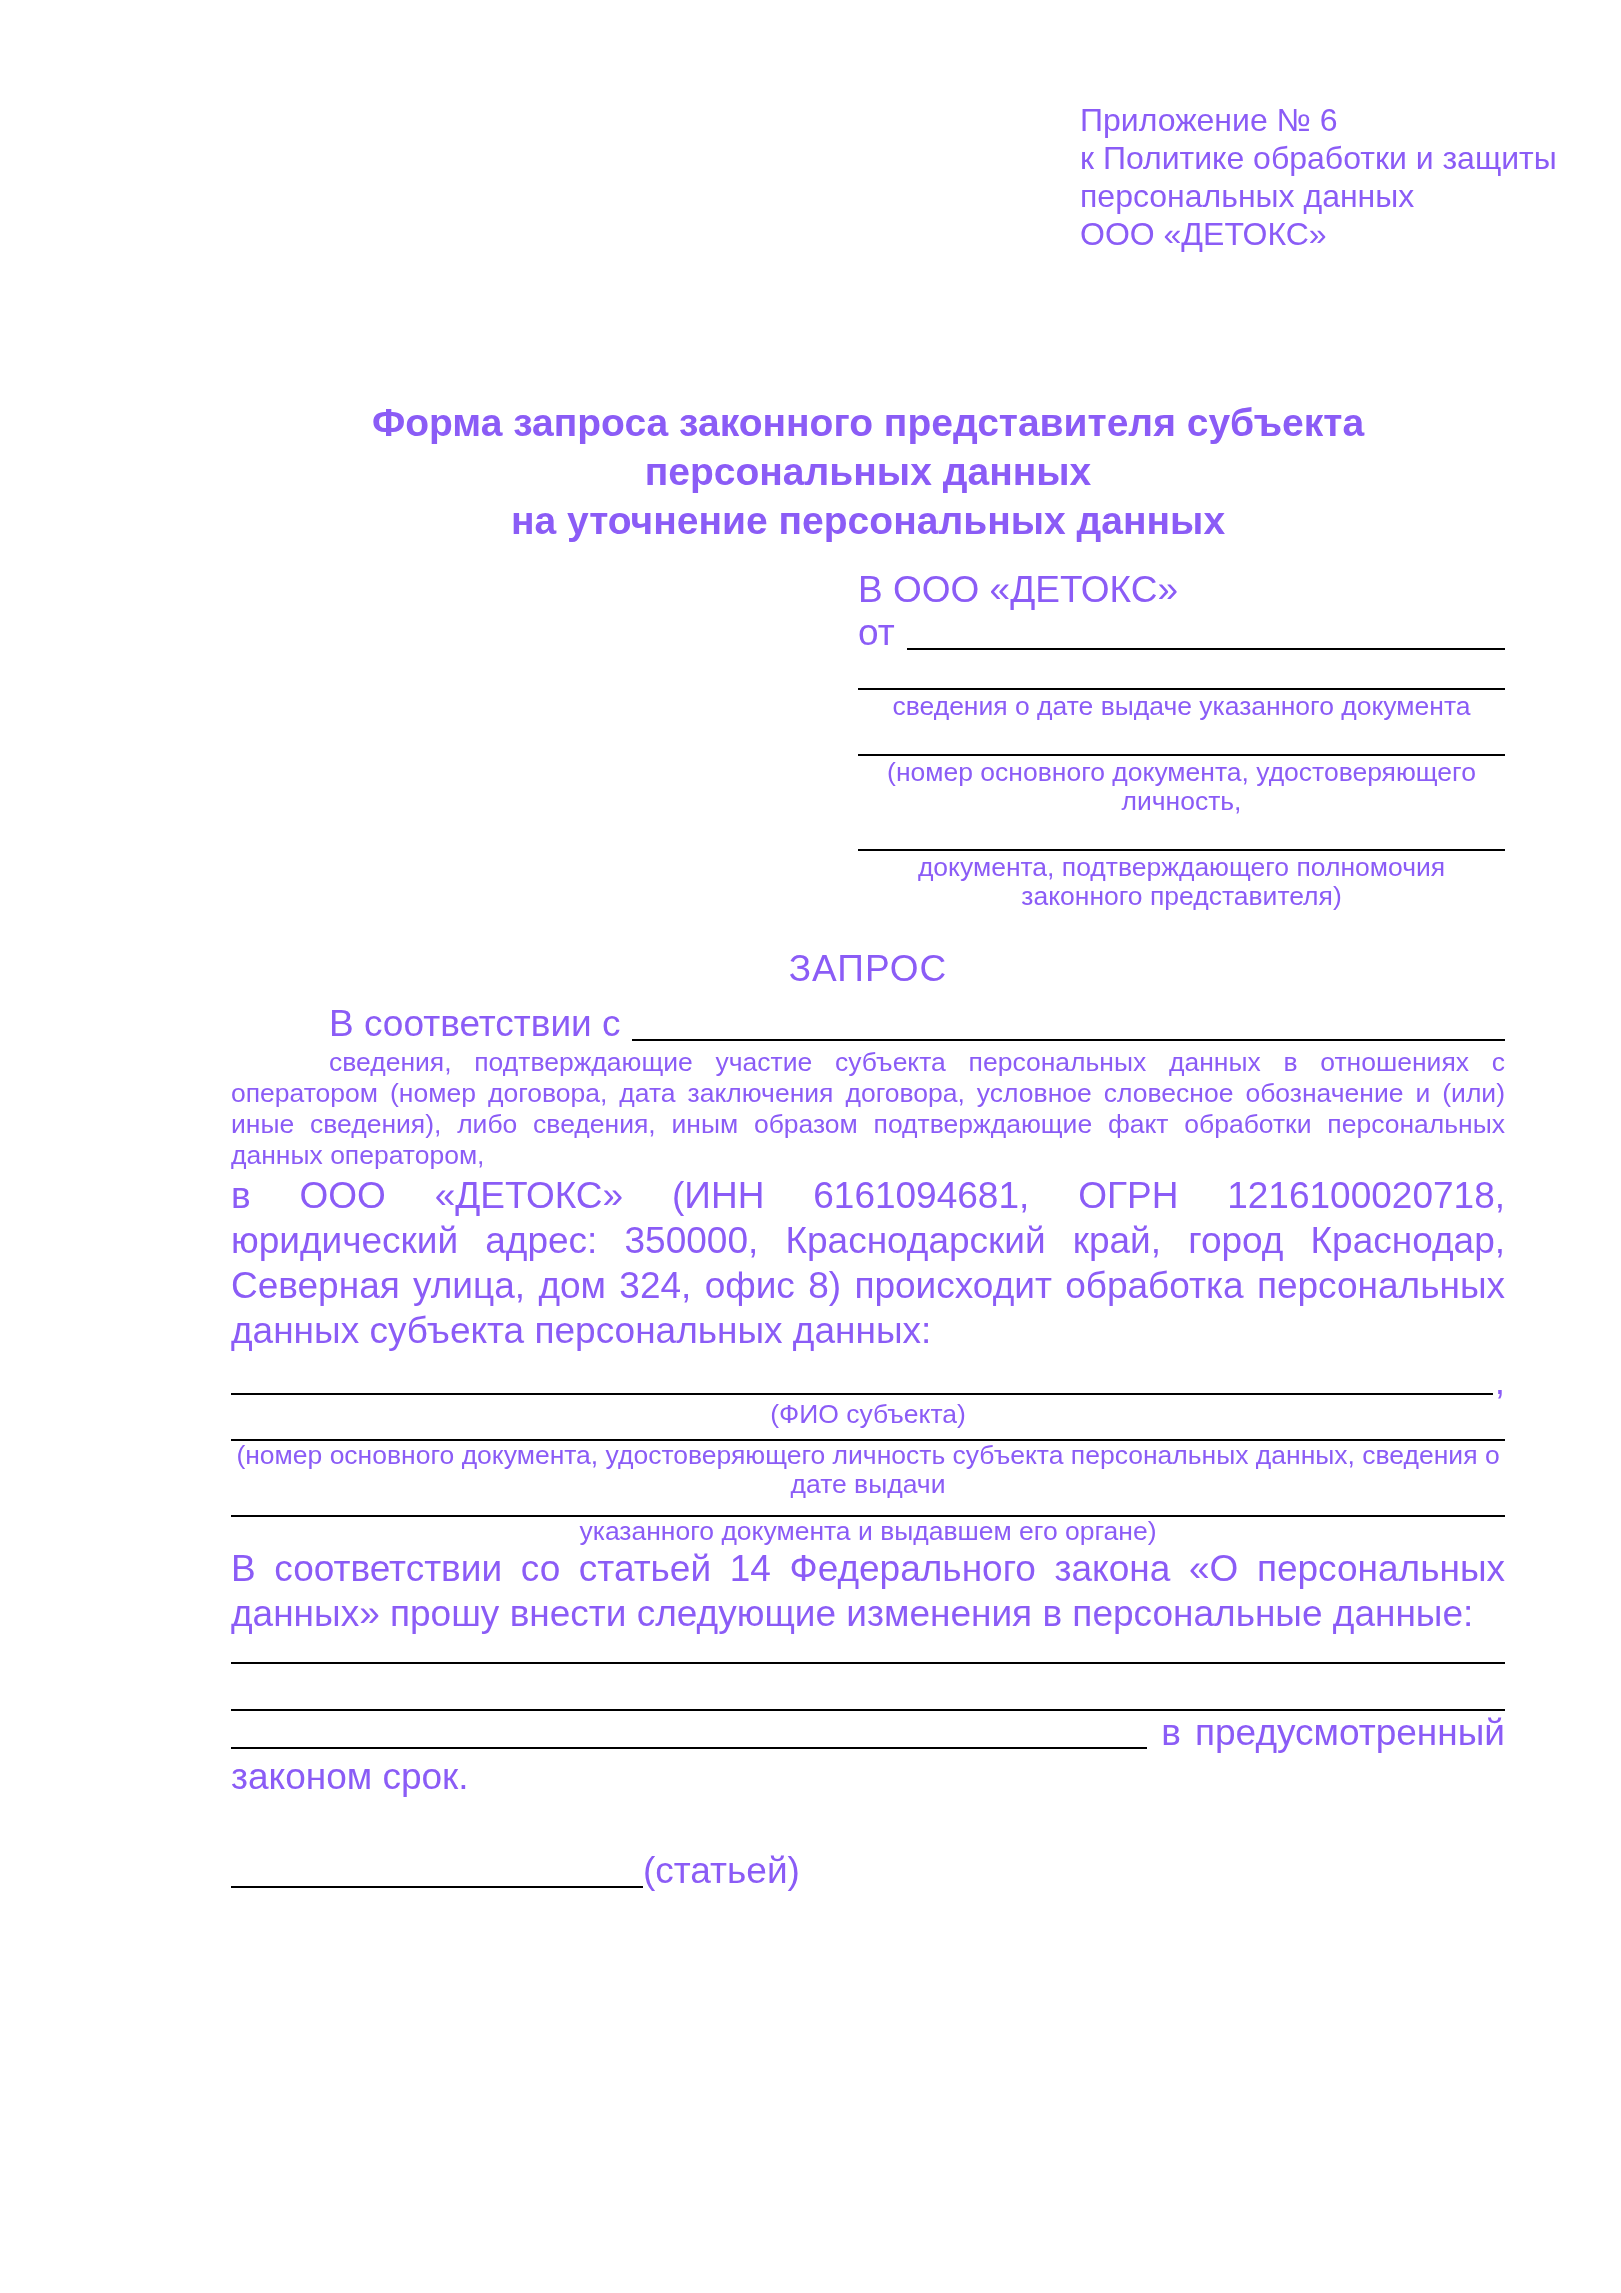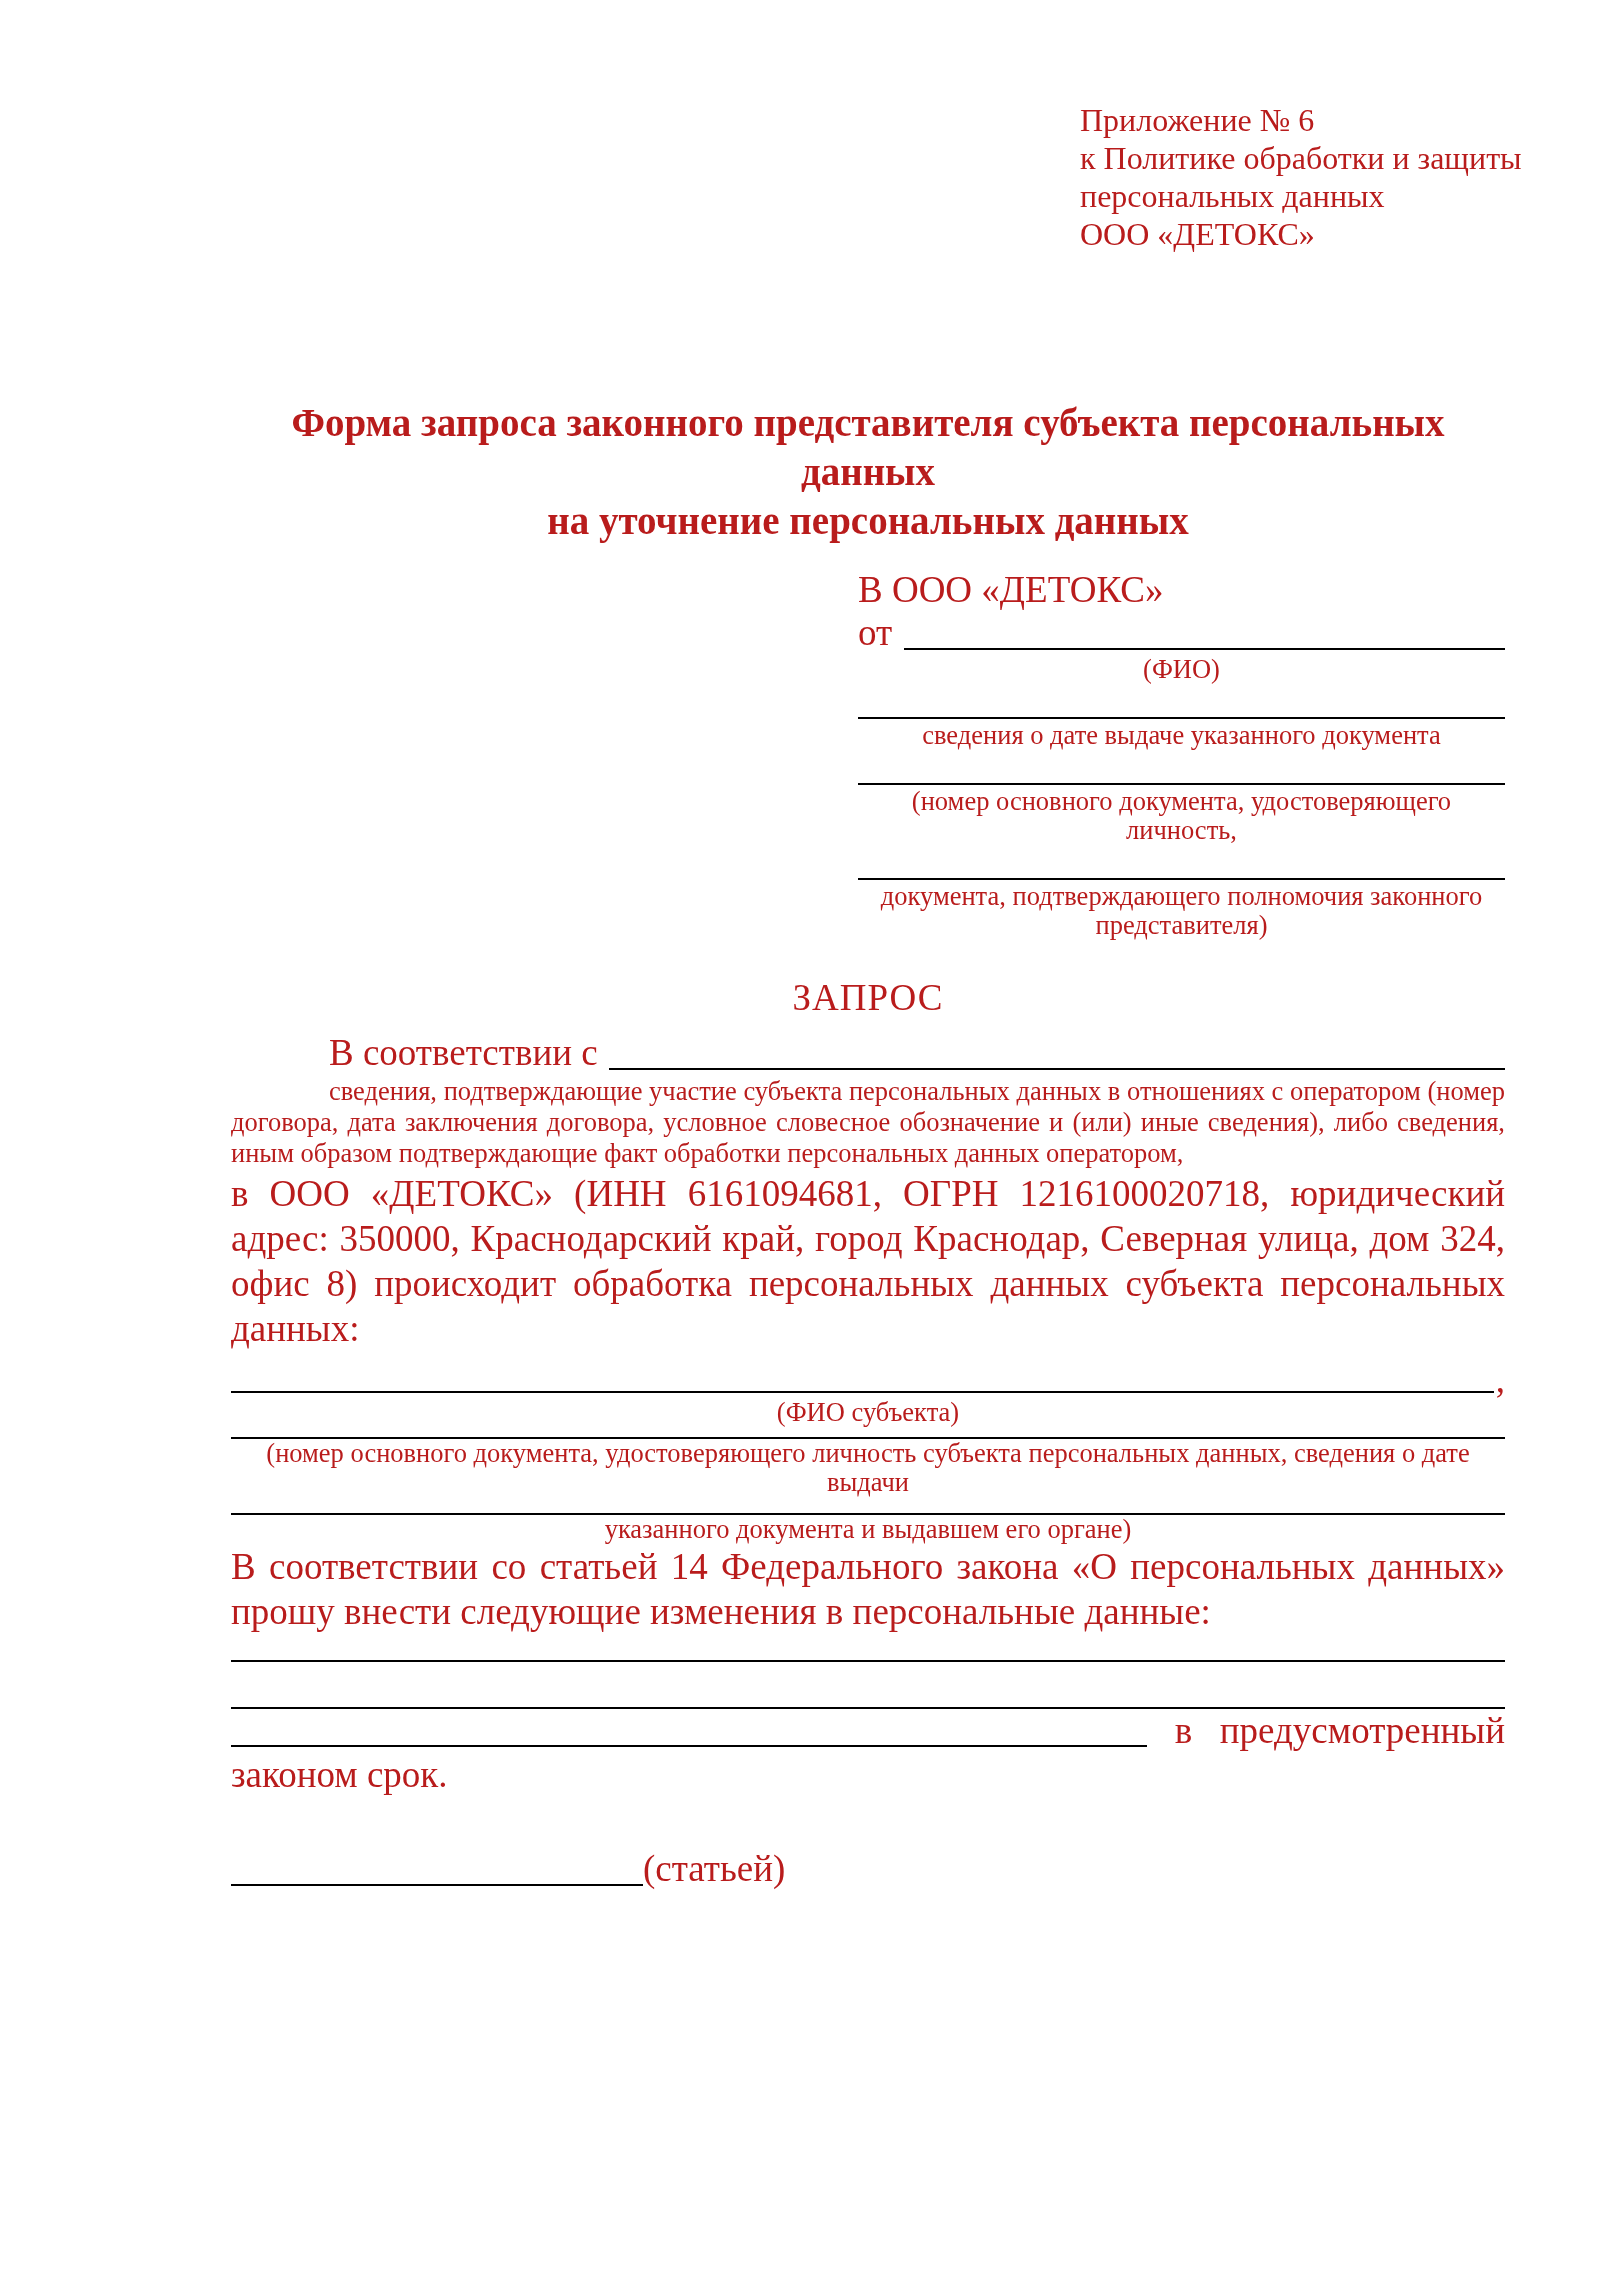--- a/index.html
+++ b/index.html
@@ -5,22 +5,22 @@
   html, body {
     margin: 0;
     padding: 0;
     background: #ffffff;
   }
   .page {
     position: relative;
     width: 1621px;
     height: 2294px;
     background: #ffffff;
-    color: #b91c1c;
-    font-family: Liberation Serif, serif;
+    color: #8b5cf6;
+    font-family: Liberation Sans, sans-serif;
     box-sizing: border-box;
     padding: 101px 116px 0 231px; 
     overflow: hidden;
   }
   
   .header-block {
     margin-left: 849px;
     font-size: 32px;
     line-height: 38px;
     white-space: nowrap;
@@ -164,21 +164,20 @@
     <div>Форма запроса законного представителя субъекта персональных данных</div>
     <div>на уточнение персональных данных</div>
   </div>
 
   <div class="addressee">
     <div>В ООО «ДЕТОКС»</div>
     <div class="frow">
       <span class="lbl">от</span>
       <span class="rule"></span>
     </div>
-    <div class="cap">(ФИО)</div>
 
     <div class="fld">
       <div class="hrule"></div>
       <div class="cap">сведения о дате выдаче указанного документа</div>
     </div>
     <div class="fld">
       <div class="hrule"></div>
       <div class="cap">(номер основного документа, удостоверяющего личность,</div>
     </div>
     <div class="fld">

